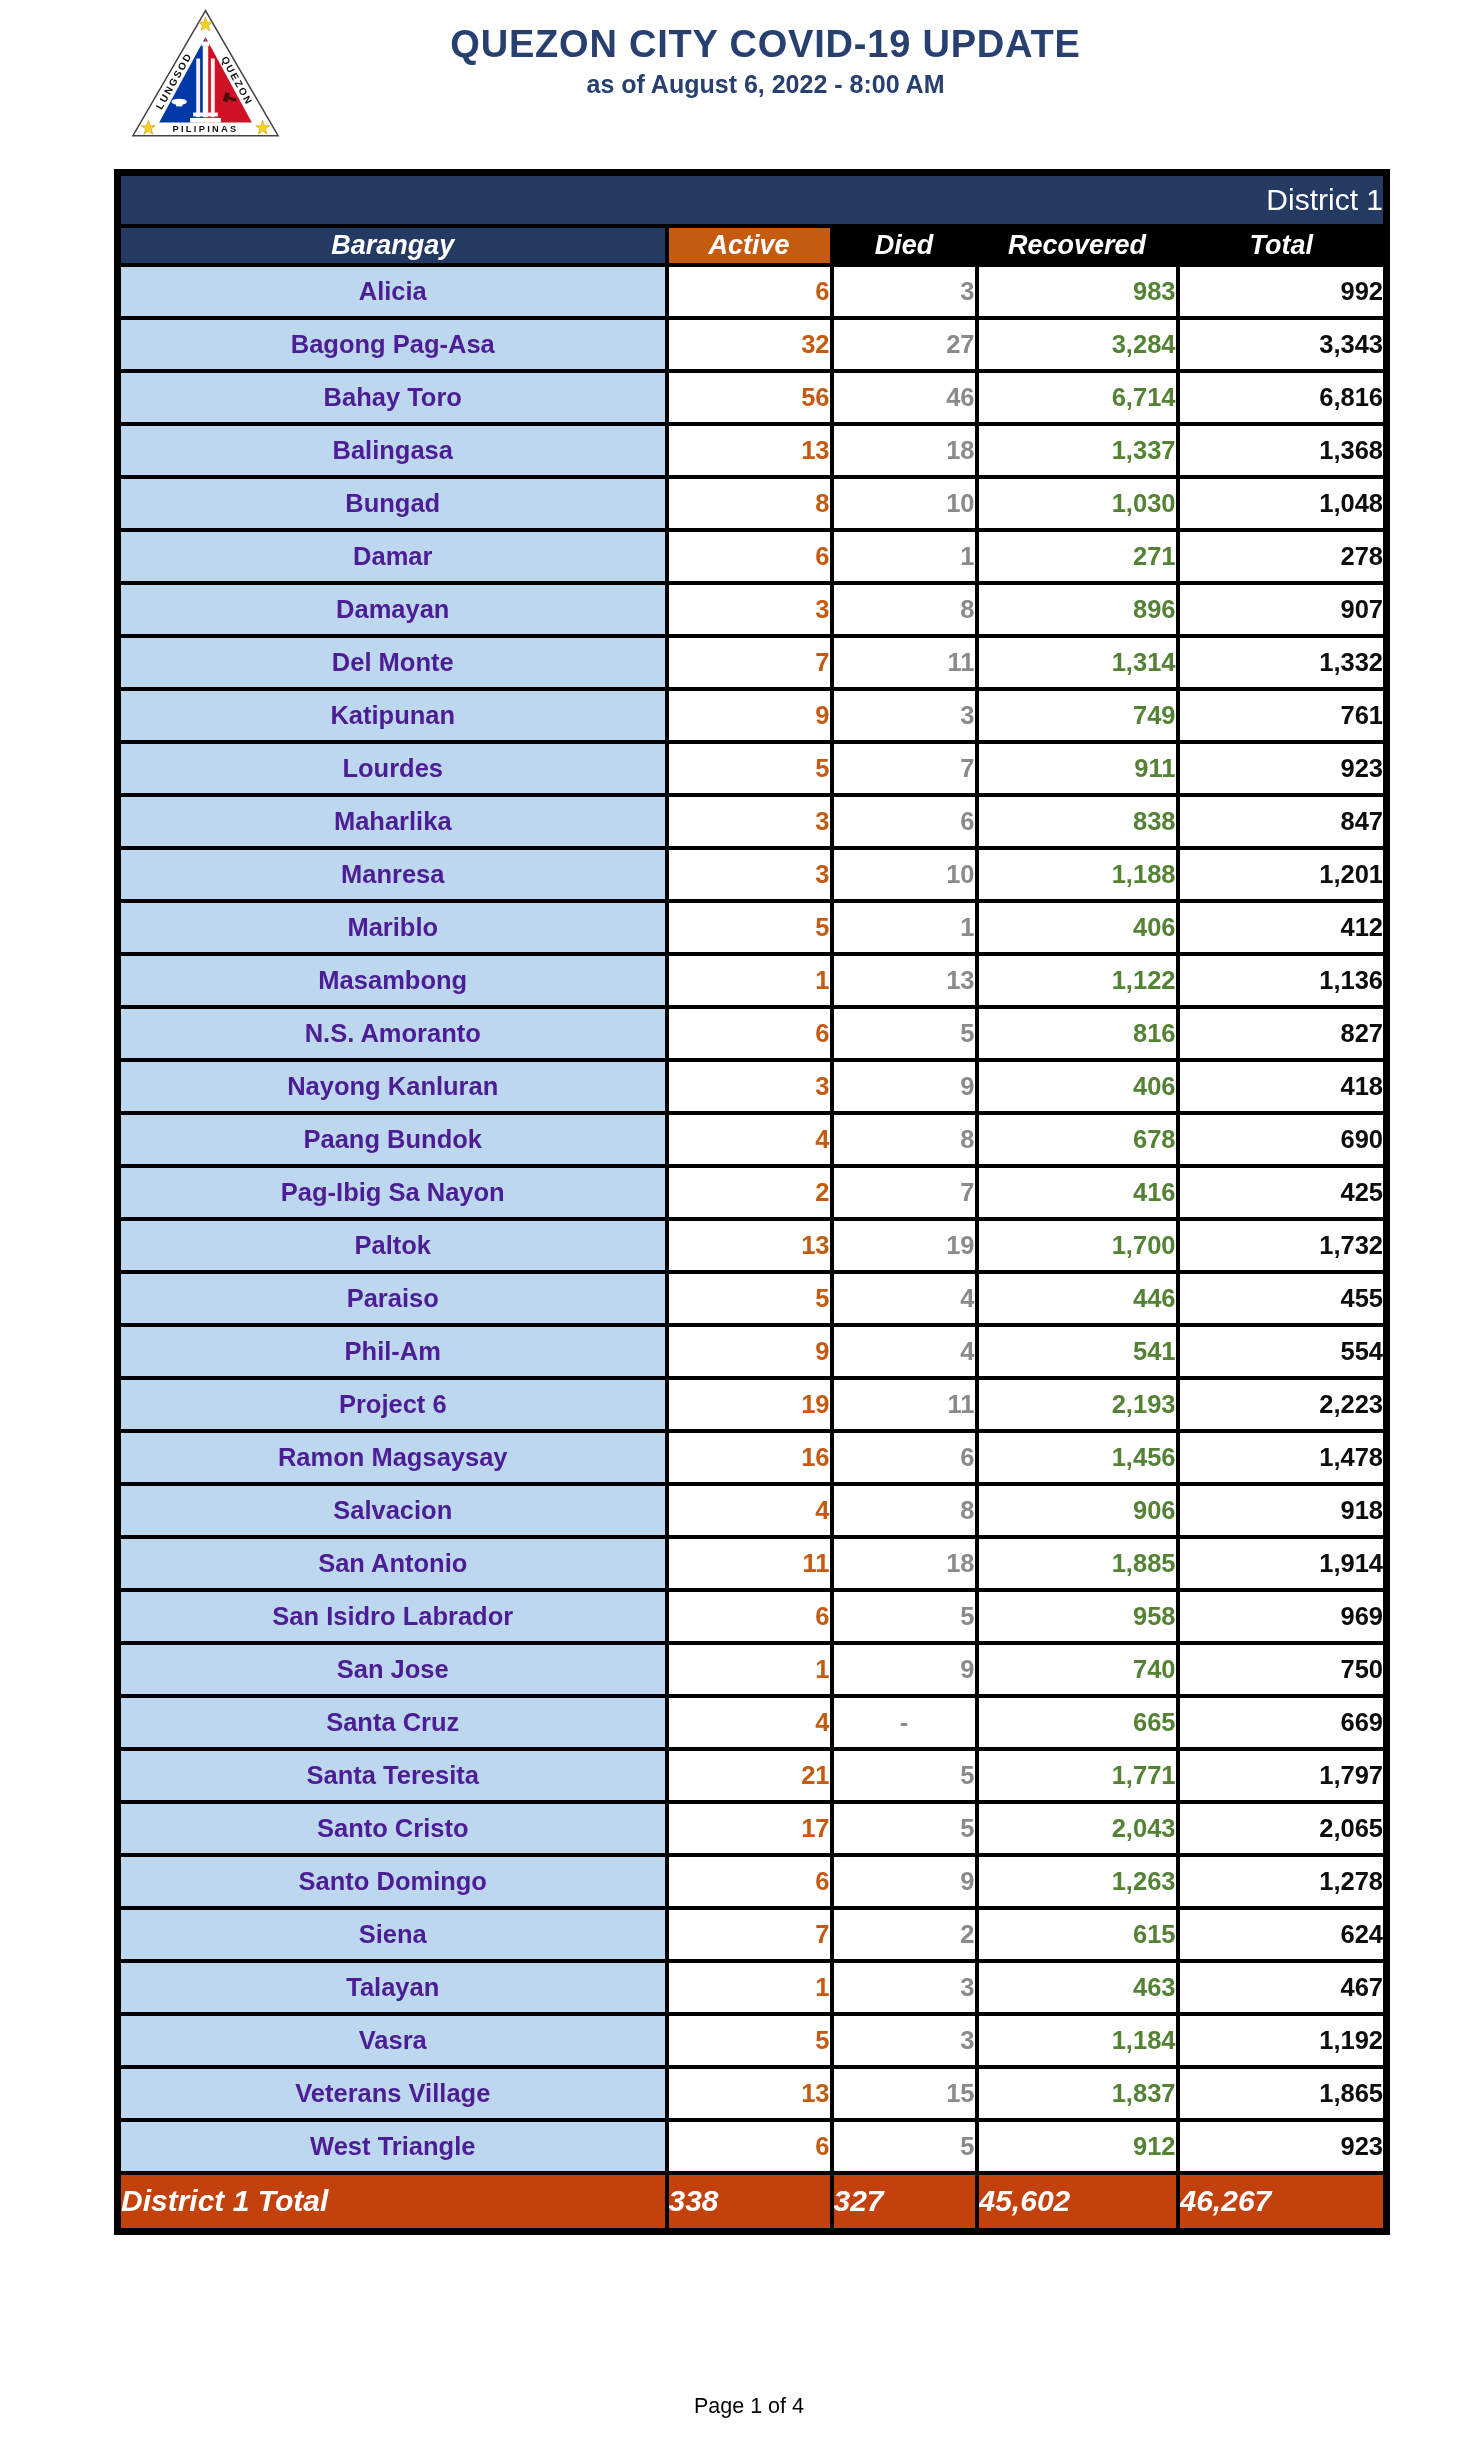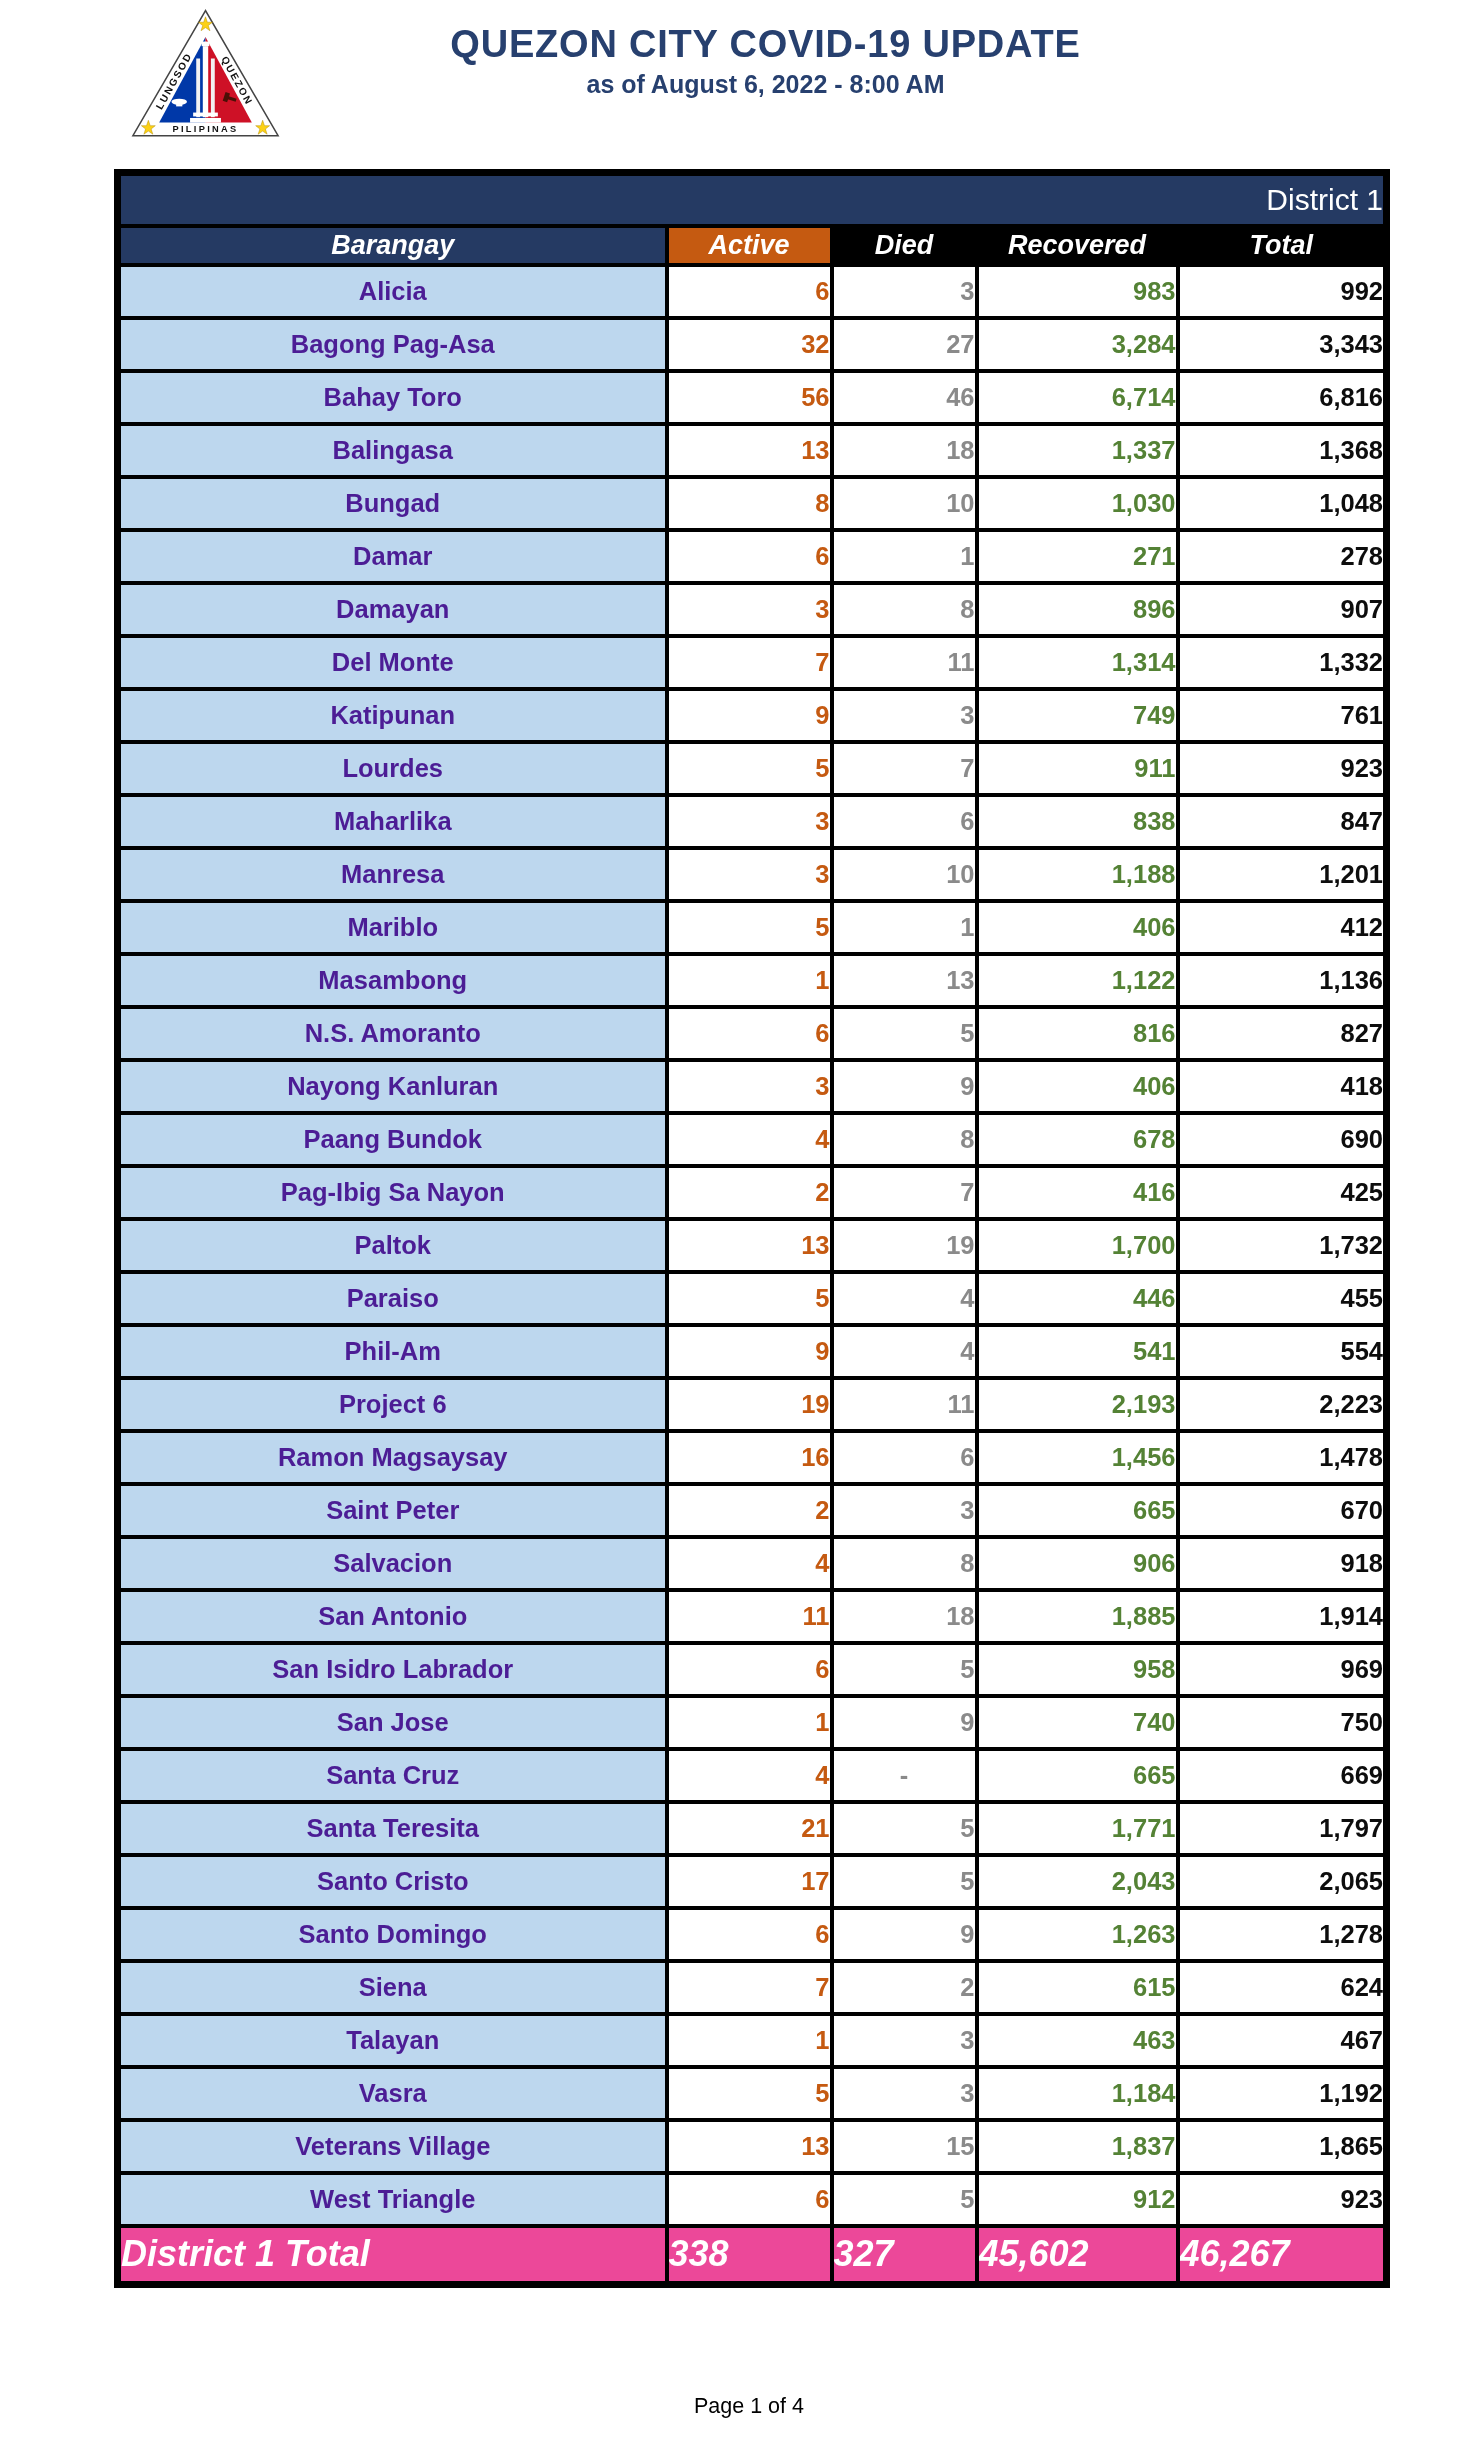--- a/index.html
+++ b/index.html
@@ -88,23 +88,23 @@
   td.cell-num{
     text-align:right;
     padding-right:16px;
   }
   td.cell-active{color:#C55A11;}
   td.cell-died{color:#8A8A8A;}
   td.cell-died.dash{text-align:center;padding-right:0;}
   td.cell-recovered{color:#548235;}
   td.cell-total{color:#0d0d0d;}
   tr.total-row td{
-    background:#ec4899;
+    background:#c2410c;
     color:#ffffff;
-    font-size:36px;
+    font-size:30px;
     font-weight:bold;
     font-style:italic;
     height:53px;
   }
   td.total-label{
     text-align:left;
     padding-left:45px;
   }
   td.total-num{
     padding-right:16px;
@@ -340,27 +340,20 @@
           <td class="cell-num cell-total">2,223</td>
         </tr>
         <tr class="data-row">
           <td class="cell-barangay">Ramon Magsaysay</td>
           <td class="cell-num cell-active">16</td>
           <td class="cell-num cell-died">6</td>
           <td class="cell-num cell-recovered">1,456</td>
           <td class="cell-num cell-total">1,478</td>
         </tr>
         <tr class="data-row">
-          <td class="cell-barangay">Saint Peter</td>
-          <td class="cell-num cell-active">2</td>
-          <td class="cell-num cell-died">3</td>
-          <td class="cell-num cell-recovered">665</td>
-          <td class="cell-num cell-total">670</td>
-        </tr>
-        <tr class="data-row">
           <td class="cell-barangay">Salvacion</td>
           <td class="cell-num cell-active">4</td>
           <td class="cell-num cell-died">8</td>
           <td class="cell-num cell-recovered">906</td>
           <td class="cell-num cell-total">918</td>
         </tr>
         <tr class="data-row">
           <td class="cell-barangay">San Antonio</td>
           <td class="cell-num cell-active">11</td>
           <td class="cell-num cell-died">18</td>

